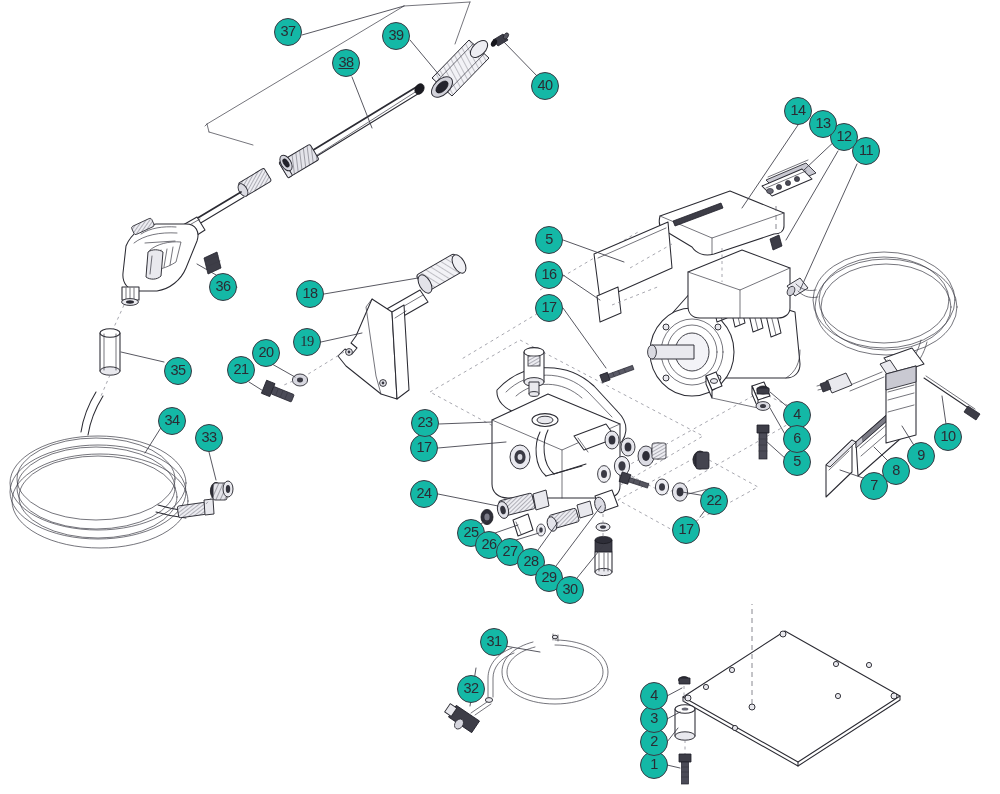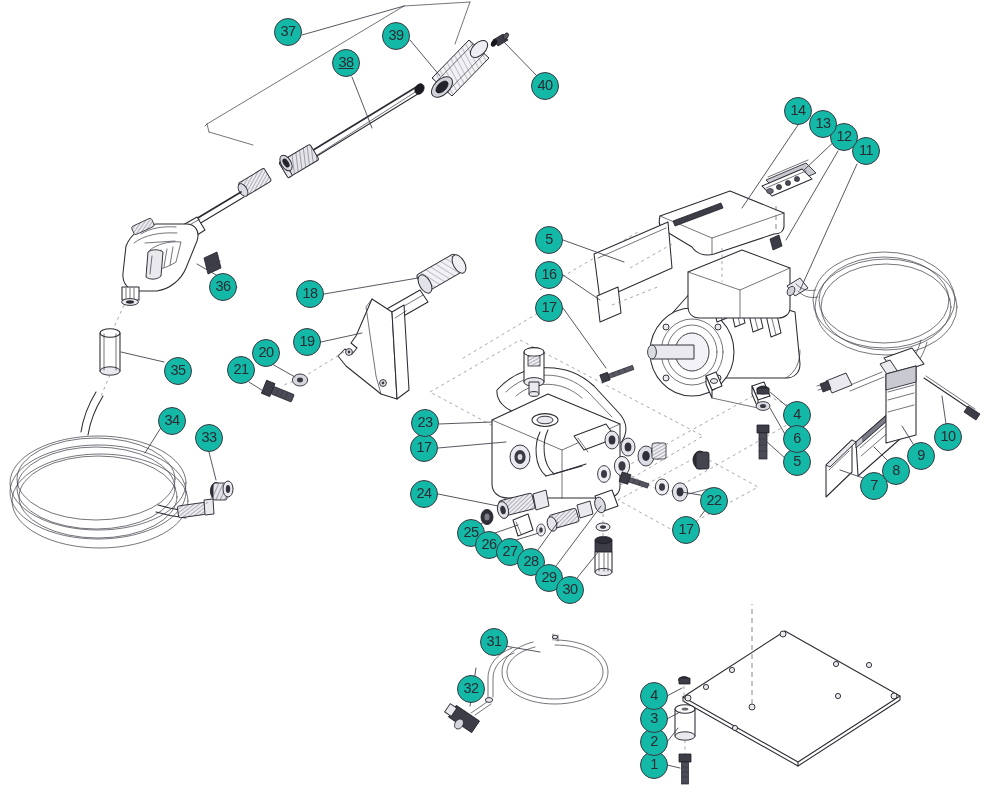--- a/index.html
+++ b/index.html
@@ -612,21 +612,21 @@
       <div class="callout" style="left: 866px; top: 151px;">11</div>
       <div class="callout" style="left: 844px; top: 137px;">12</div>
       <div class="callout" style="left: 823px; top: 124px;">13</div>
       <div class="callout" style="left: 798px; top: 111px;">14</div>
       <div class="callout" style="left: 549px; top: 240px;">5</div>
       <div class="callout" style="left: 549px; top: 275px;">16</div>
       <div class="callout" style="left: 549px; top: 308px;">17</div>
       <div class="callout" style="left: 424px; top: 448px;">17</div>
       <div class="callout" style="left: 686px; top: 530px;">17</div>
       <div class="callout" style="left: 310px; top: 294px;">18</div>
-      <div class="callout" style="left: 307px; top: 342px;">19</div>
+      <div class="callout" style="left: 307px; top: 342px; font-family: Liberation Serif, serif;">19</div>
       <div class="callout" style="left: 266px; top: 353px;">20</div>
       <div class="callout" style="left: 241px; top: 370px;">21</div>
       <div class="callout" style="left: 714px; top: 501px;">22</div>
       <div class="callout" style="left: 425px; top: 423px;">23</div>
       <div class="callout" style="left: 424px; top: 494px;">24</div>
       <div class="callout" style="left: 471px; top: 533px;">25</div>
       <div class="callout" style="left: 489px; top: 545px;">26</div>
       <div class="callout" style="left: 510px; top: 552px;">27</div>
       <div class="callout" style="left: 531px; top: 562px;">28</div>
       <div class="callout" style="left: 549px; top: 578px; text-align: center;">29</div>

